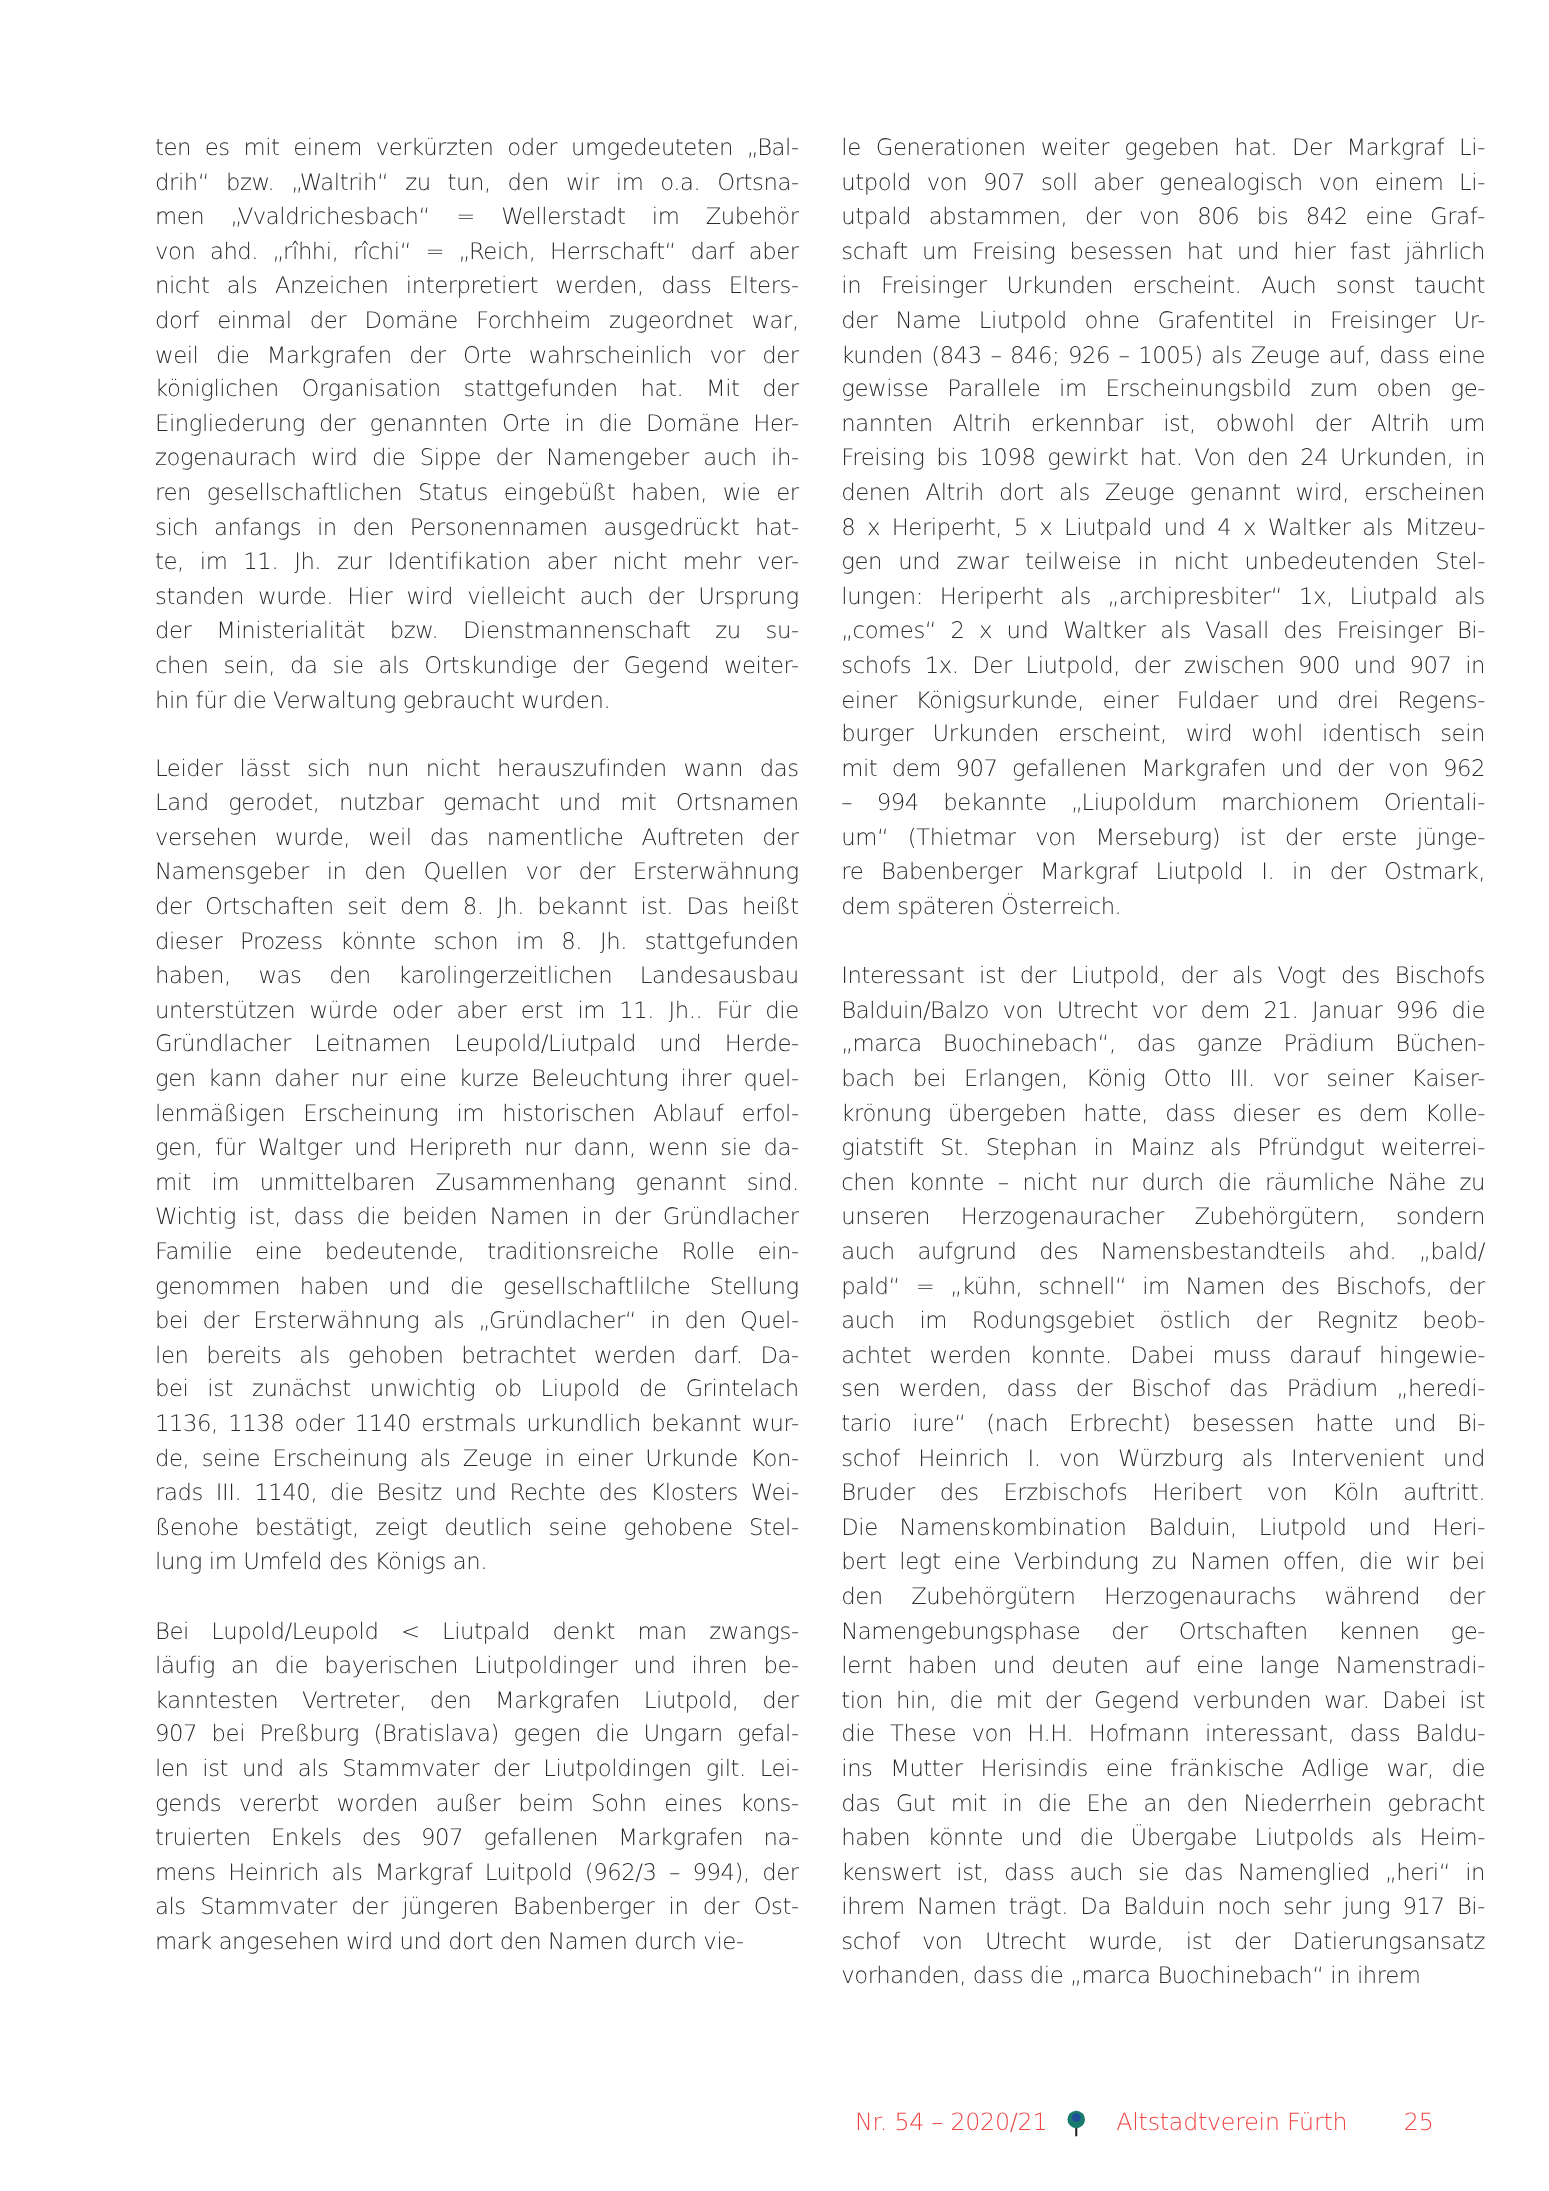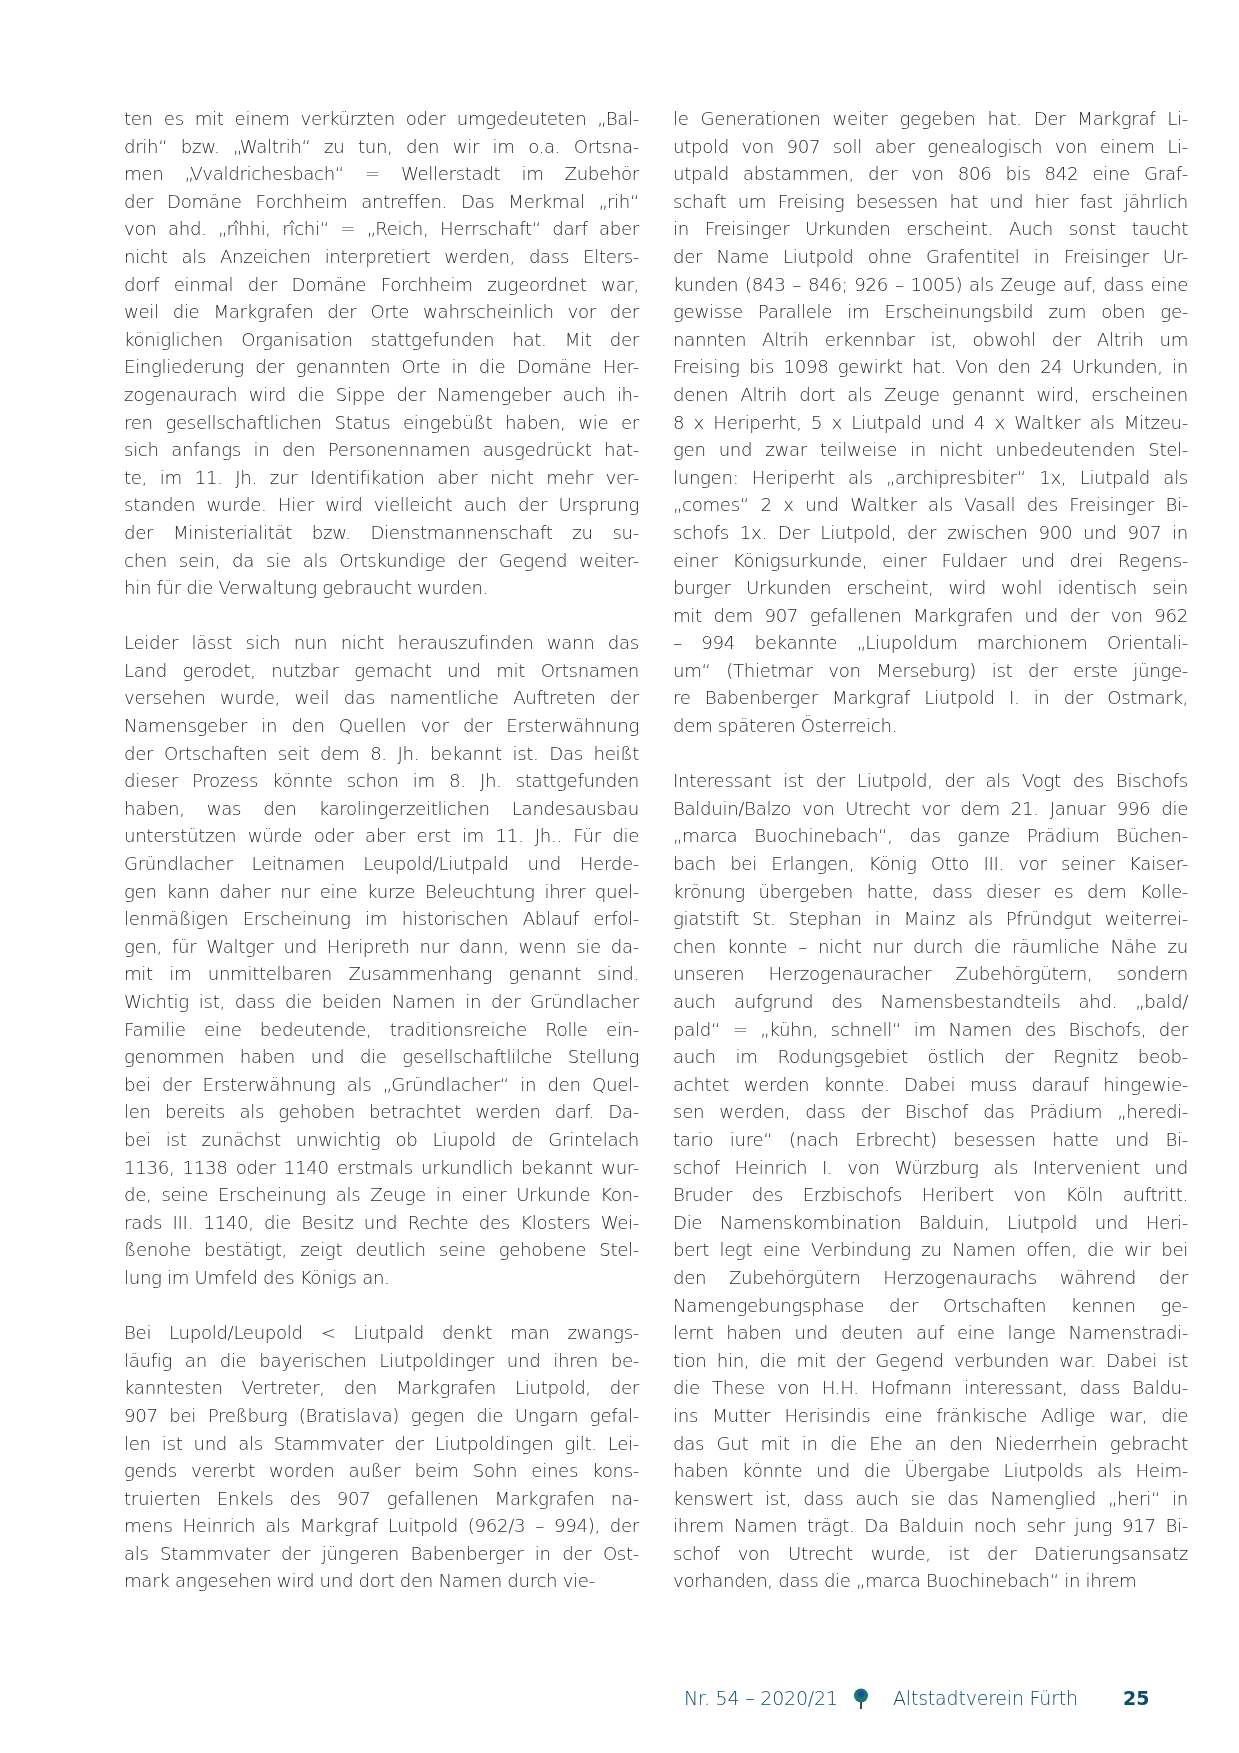--- a/index.html
+++ b/index.html
@@ -41,21 +41,21 @@
       display: block;
       height: 27.6px;
     }
     .footer {
       position: absolute;
       top: 1683px;
       left: 0;
       width: 1239px;
       height: 30px;
       font-size: 19px;
-      color: #0c4a6e;
+      color: #ef4444;
       font-weight: 300;
     }
     .footer .issue {
       position: absolute;
       left: 684px;
       top: 0;
       line-height: 30px;
       letter-spacing: -0.2px;
     }
     .footer .logo {
@@ -70,32 +70,30 @@
       left: 893px;
       top: 0;
       line-height: 30px;
       letter-spacing: -0.2px;
     }
     .footer .page-num {
       position: absolute;
       left: 1123px;
       top: 0;
       line-height: 30px;
-      font-weight: bold;
     }
   </style>
 </head>
 <body>
 
 <div class="column col-left" id="col-left">
     <div class="paragraph">
       <span class="line">ten es mit einem verkürzten oder umgedeuteten „Bal-</span>
       <span class="line">drih“ bzw. „Waltrih“ zu tun, den wir im o.a. Ortsna-</span>
       <span class="line">men „Vvaldrichesbach“ = Wellerstadt im Zubehör</span>
-      <span class="line">der Domäne Forchheim antreffen. Das Merkmal „rih“</span>
       <span class="line">von ahd. „rîhhi, rîchi“ = „Reich, Herrschaft“ darf aber</span>
       <span class="line">nicht als Anzeichen interpretiert werden, dass Elters-</span>
       <span class="line">dorf einmal der Domäne Forchheim zugeordnet war,</span>
       <span class="line">weil die Markgrafen der Orte wahrscheinlich vor der</span>
       <span class="line">königlichen Organisation stattgefunden hat. Mit der</span>
       <span class="line">Eingliederung der genannten Orte in die Domäne Her-</span>
       <span class="line">zogenaurach wird die Sippe der Namengeber auch ih-</span>
       <span class="line">ren gesellschaftlichen Status eingebüßt haben, wie er</span>
       <span class="line">sich anfangs in den Personennamen ausgedrückt hat-</span>
       <span class="line">te, im 11. Jh. zur Identifikation aber nicht mehr ver-</span>

